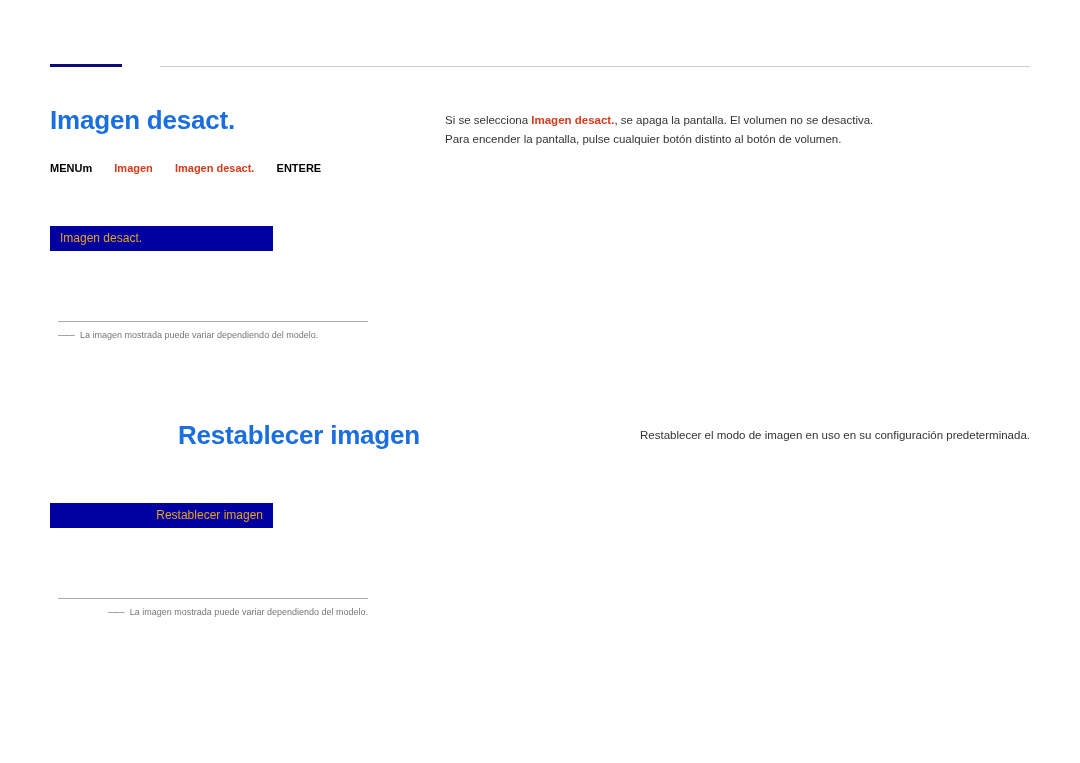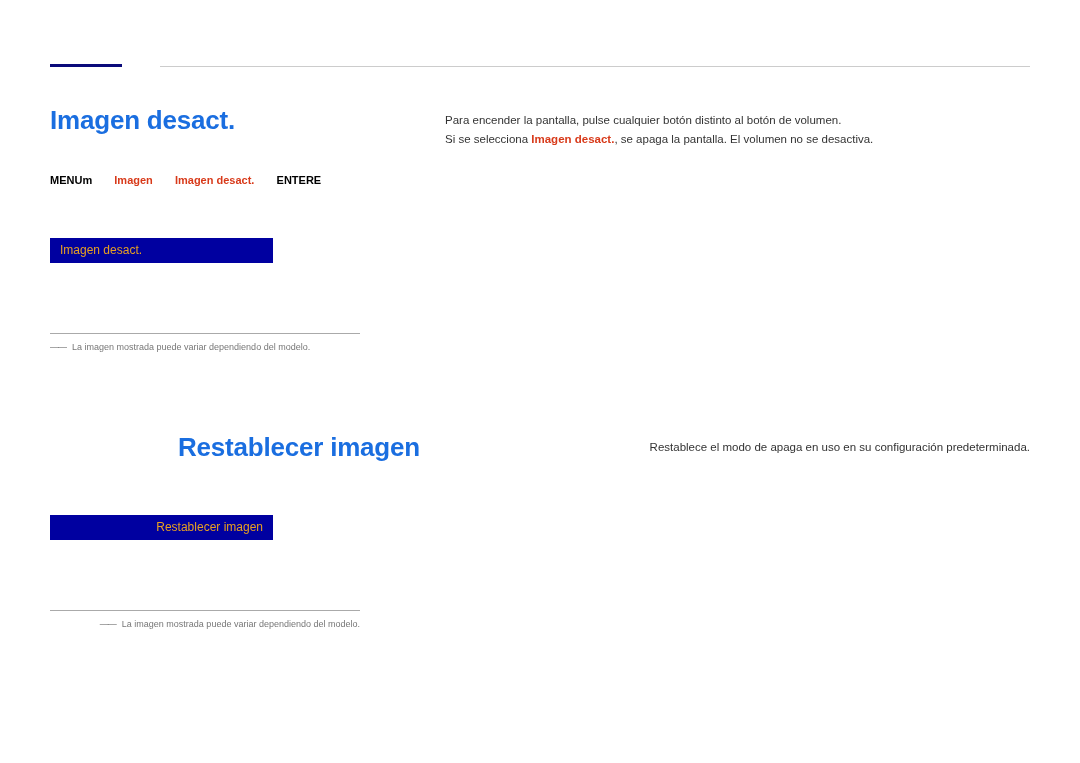--- a/index.html
+++ b/index.html
@@ -38,21 +38,21 @@
     margin-top: 80px;
     text-align: right;
   }
   .heading {
     font-size: 26px;
     font-weight: bold;
     color: #1a6ee0;
     letter-spacing: -0.2px;
   }
   .breadcrumb {
-    margin-top: 38px;
+    margin-top: 26px;
     font-size: 11px;
     font-weight: bold;
   }
   .breadcrumb .plain {
     color: #000;
     font-weight: bold;
   }
   .breadcrumb .hl {
     color: #d83a1a;
     font-weight: bold;
@@ -86,20 +86,21 @@
     color: #d83a1a;
     font-weight: bold;
   }
   .footline {
     margin-top: 70px;
     border-top: 1px solid #aaa;
     width: 310px;
     padding-top: 8px;
     font-size: 9px;
     color: #777;
+    margin-left: 8px;
   }
   .footline .dash {
     margin-right: 6px;
     letter-spacing: -1px;
   }
   .clear { clear: both; }
   .row { overflow: hidden; }
 </style>
 </head>
 <body>
@@ -124,39 +125,39 @@
     <div class="menu-block">
       <span>Imagen desact.</span>
     </div>
 
     <div class="footline">
       <span class="dash">――</span><span>La imagen mostrada puede variar dependiendo del modelo.</span>
     </div>
   </div>
 
   <div class="right-col">
-    <p>Para encender la pantalla, pulse cualquier botón distinto al botón de volumen.</p>
     <p>
       <span>Si se selecciona </span><span class="hl">Imagen desact.</span><span>, se apaga la pantalla. El volumen no se desactiva.</span>
     </p>
+    <p>Para encender la pantalla, pulse cualquier botón distinto al botón de volumen.</p>
   </div>
 </div>
 
 <div class="clear"></div>
 
 <div class="row section2">
   <div class="left-col">
     <h1 class="heading">Restablecer imagen</h1>
 
 
     <div class="menu-block">
       <span>Restablecer imagen</span>
     </div>
 
     <div class="footline">
       <span class="dash">――</span><span>La imagen mostrada puede variar dependiendo del modelo.</span>
     </div>
   </div>
 
   <div class="right-col">
-    <p>Restablece el modo de apaga en uso en su configuración predeterminada.</p>
+    <p>Restablecer el modo de imagen en uso en su configuración predeterminada.</p>
   </div>
 </div>
 
 </body></html>

